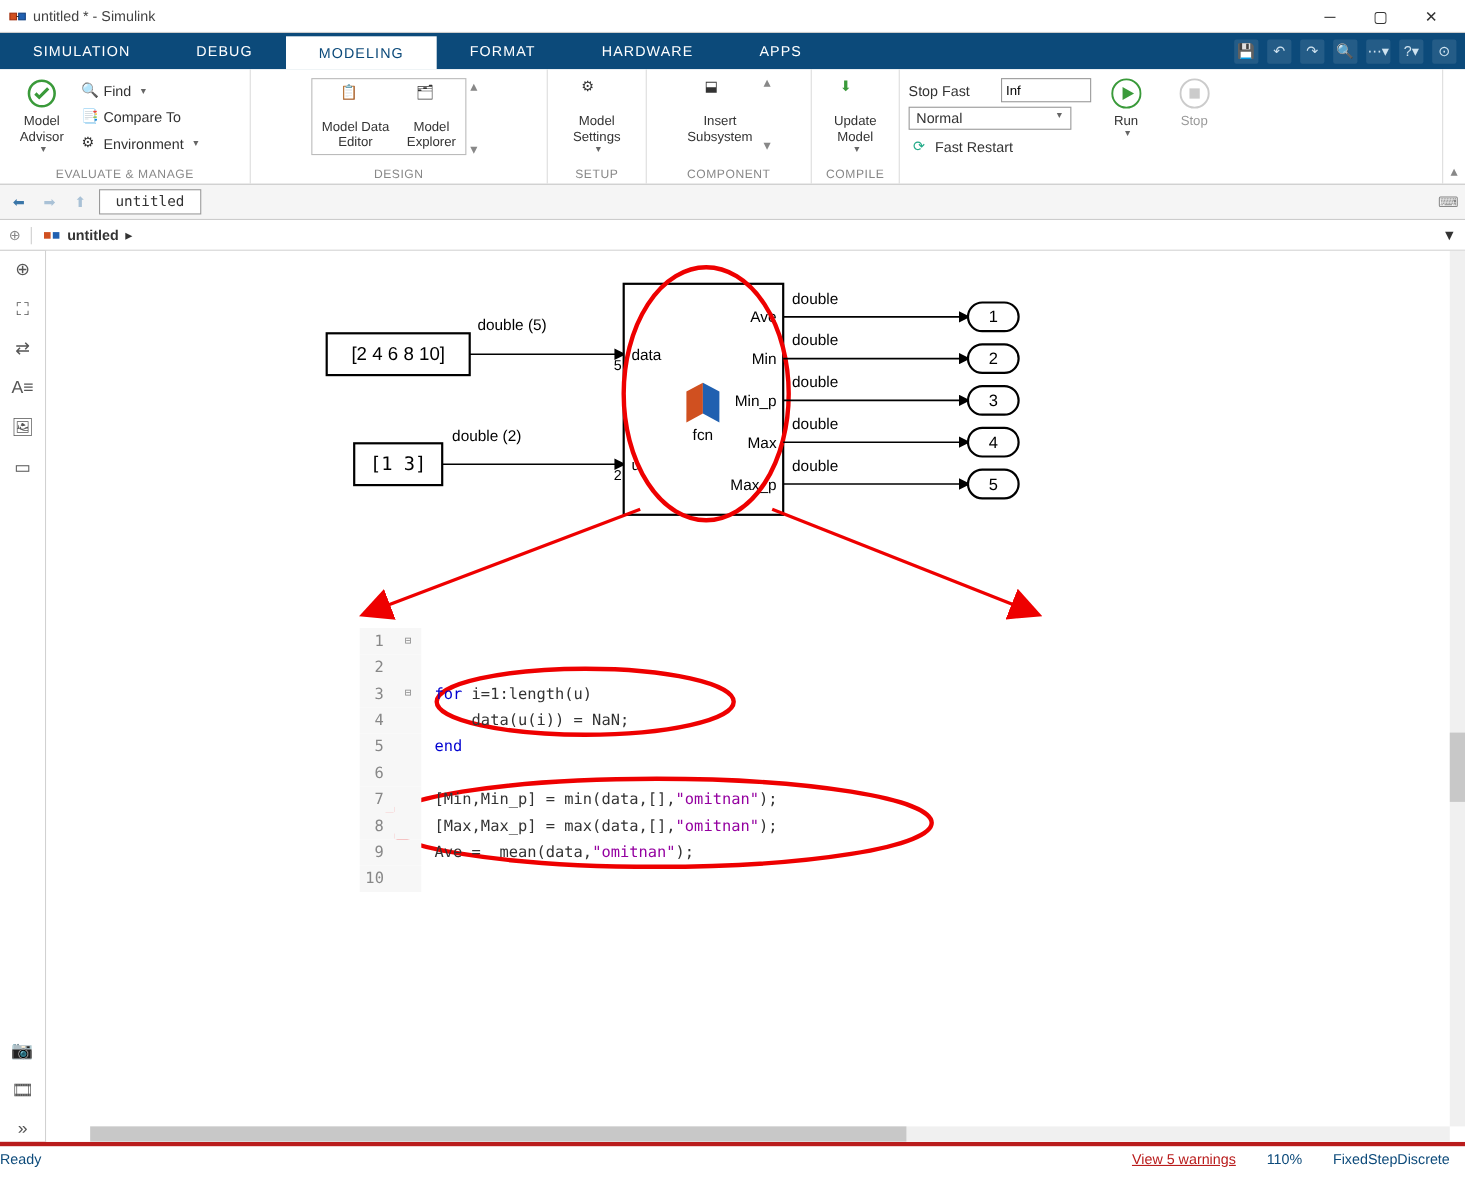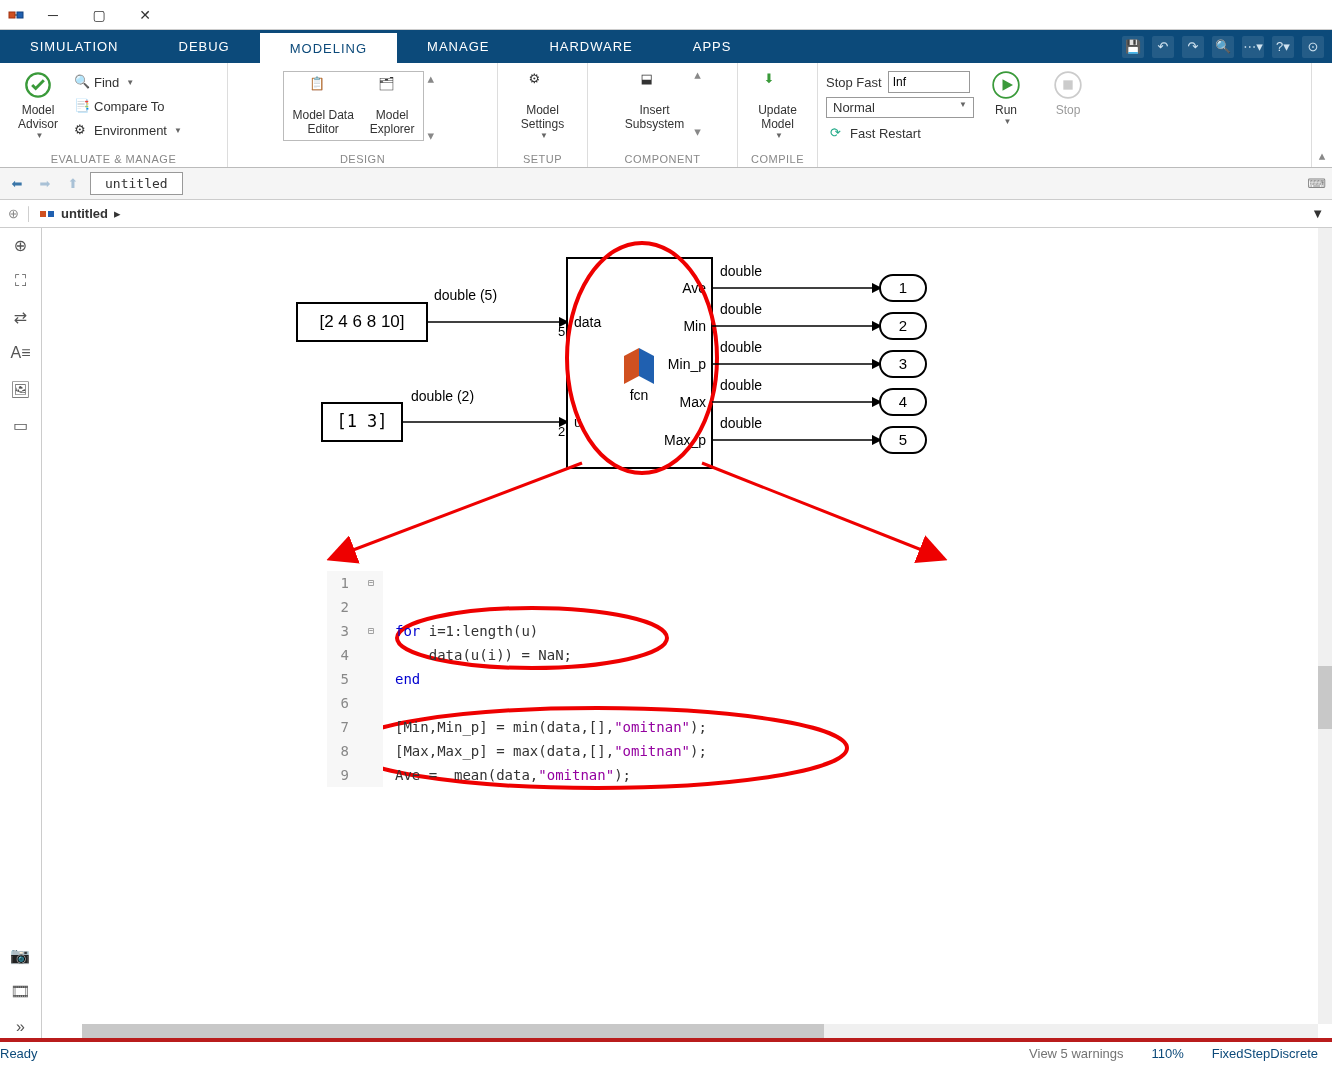--- a/index.html
+++ b/index.html
@@ -16,36 +16,36 @@
 .qat-item { width: 22px; height: 22px; display: flex; align-items: center; justify-content: center; background: rgba(255,255,255,0.1); border-radius: 2px; font-size: 13px; }
 .ribbon { height: 105px; background: #fff; border-bottom: 1px solid #bbb; display: flex; }
 .ribbon-group { border-right: 1px solid #ddd; display: flex; flex-direction: column; padding: 4px 8px 0 8px; }
 .ribbon-group .group-body { flex: 1; display: flex; align-items: flex-start; gap: 2px; }
 .ribbon-group .group-label { text-align: center; color: #888; font-size: 11px; padding: 2px 0; letter-spacing: 0.5px; }
 .big-btn { display: flex; flex-direction: column; align-items: center; justify-content: center; padding: 4px 8px; min-width: 60px; }
 .big-btn .big-icon { width: 28px; height: 28px; margin-bottom: 4px; }
 .big-btn .label { text-align: center; line-height: 14px; font-size: 12px; }
 .small-btn { display: flex; align-items: center; gap: 4px; padding: 3px 4px; font-size: 13px; }
 .small-btn .sicon { width: 16px; height: 16px; }
-.sim-field { height: 22px; border: 1px solid #999; padding: 0 4px; font-size: 12px; width: 82px; }
+.sim-field { height: 22px; border: 1px solid #999; padding: 0 4px; font-size: 12px; width: 82px; margin-left: 22px; }
 .dropdown-arrow { font-size: 8px; color: #666; margin-left: 3px; }
 .nav-bar { height: 32px; background: #f5f5f5; border-bottom: 1px solid #ccc; display: flex; align-items: center; padding: 0 6px; gap: 6px; }
 .nav-bar .navbtn { width: 22px; height: 22px; display: flex; align-items: center; justify-content: center; color: #3a76a8; }
 .nav-bar .tab { background: #fff; border: 1px solid #999; padding: 3px 14px; font-family: monospace; font-size: 13px; }
 .breadcrumb-bar { height: 28px; border-bottom: 1px solid #ccc; display: flex; align-items: center; padding: 0 8px; gap: 6px; }
 .breadcrumb-bar .bc-icon { width: 16px; height: 16px; }
 .content-row { display: flex; height: 810px; }
 .left-tools { width: 42px; border-right: 1px solid #ccc; display: flex; flex-direction: column; align-items: center; padding-top: 6px; gap: 14px; }
 .left-tools .tool { width: 22px; height: 22px; color: #555; font-size: 16px; display: flex; align-items: center; justify-content: center; }
 .canvas-wrap { flex: 1; position: relative; background: #fff; overflow: hidden; }
 .canvas { position: absolute; inset: 0; }
 .status-bar { height: 26px; border-top: 4px solid #b91c1c; display: flex; align-items: center; padding: 0 0; font-size: 13px; color: #0c4a7a; }
 .status-bar .sp { margin-left: auto; }
 .status-bar .seg { margin: 0 14px; }
-.status-bar a { color: #737373; cursor: pointer; }
+.status-bar a { color: #b91c1c; text-decoration: underline; cursor: pointer; }
 .scroll-h { position: absolute; bottom: 0; left: 40px; right: 14px; height: 14px; background: #f0f0f0; }
 .scroll-h .thumb { position: absolute; left: 0; width: 60%; height: 100%; background: #c8c8c8; }
 .scroll-v { position: absolute; right: 0; top: 0; bottom: 14px; width: 14px; background: #f0f0f0; }
 .scroll-v .thumb { position: absolute; top: 55%; width: 100%; height: 8%; background: #c8c8c8; }
 .code-area { position: absolute; left: 285px; top: 343px; width: 560px; font-family: Consolas, monospace; font-size: 14px; line-height: 24px; }
 .code-line { display: flex; }
 .code-line .ln { width: 32px; text-align: right; color: #888; padding-right: 10px; background: #f7f7f7; user-select: none; }
 .code-line .gutter { width: 24px; background: #f7f7f7; color: #888; text-align: center; font-size: 10px; }
 .code-line pre { padding-left: 12px; white-space: pre; }
 .kw { color: #0000d0; }
@@ -53,32 +53,33 @@
 </style>
 </head>
 <body>
 
 <div class="titlebar">
   <svg class="icon-app" viewBox="0 0 16 16">
       <rect x="1" y="5" width="6" height="6" fill="#d05020" stroke="#a03010"></rect>
       <rect x="9" y="5" width="6" height="6" fill="#2060b0" stroke="#104080"></rect>
       <line x1="7" y1="8" x2="9" y2="8" stroke="#333"></line>
     </svg>
+  <span class="title">untitled * - Simulink</span>
   <div class="winbtns">
     <div class="winbtn">─</div>
     <div class="winbtn">▢</div>
     <div class="winbtn">✕</div>
   </div>
 </div>
 
 <div class="ribbon-tabs">
   <div class="ribbon-tab">SIMULATION</div>
   <div class="ribbon-tab">DEBUG</div>
   <div class="ribbon-tab active">MODELING</div>
-  <div class="ribbon-tab">MANAGE</div>
+  <div class="ribbon-tab">FORMAT</div>
   <div class="ribbon-tab">HARDWARE</div>
   <div class="ribbon-tab">APPS</div>
   <div class="ribbon-qat">
     <div class="qat-item">💾</div>
     <div class="qat-item">↶</div>
     <div class="qat-item">↷</div>
     <div class="qat-item">🔍</div>
     <div class="qat-item">⋯▾</div>
     <div class="qat-item">?▾</div>
     <div class="qat-item">⊙</div>
@@ -366,20 +367,25 @@
         <div class="code-line">
           <div class="ln">8</div>
           <div class="gutter"></div>
           <pre>[Max,Max_p] = max(data,[],<span class="str">"omitnan"</span>);</pre>
         </div>
         <div class="code-line">
           <div class="ln">9</div>
           <div class="gutter"></div>
           <pre>Ave =  mean(data,<span class="str">"omitnan"</span>);</pre>
         </div>
+        <div class="code-line">
+          <div class="ln">10</div>
+          <div class="gutter"></div>
+          <pre>&nbsp;</pre>
+        </div>
       </div>
 
     <div class="scroll-v">
         <div class="thumb"></div>
       </div>
     <div class="scroll-h">
         <div class="thumb"></div>
       </div>
   </div>
 </div>

